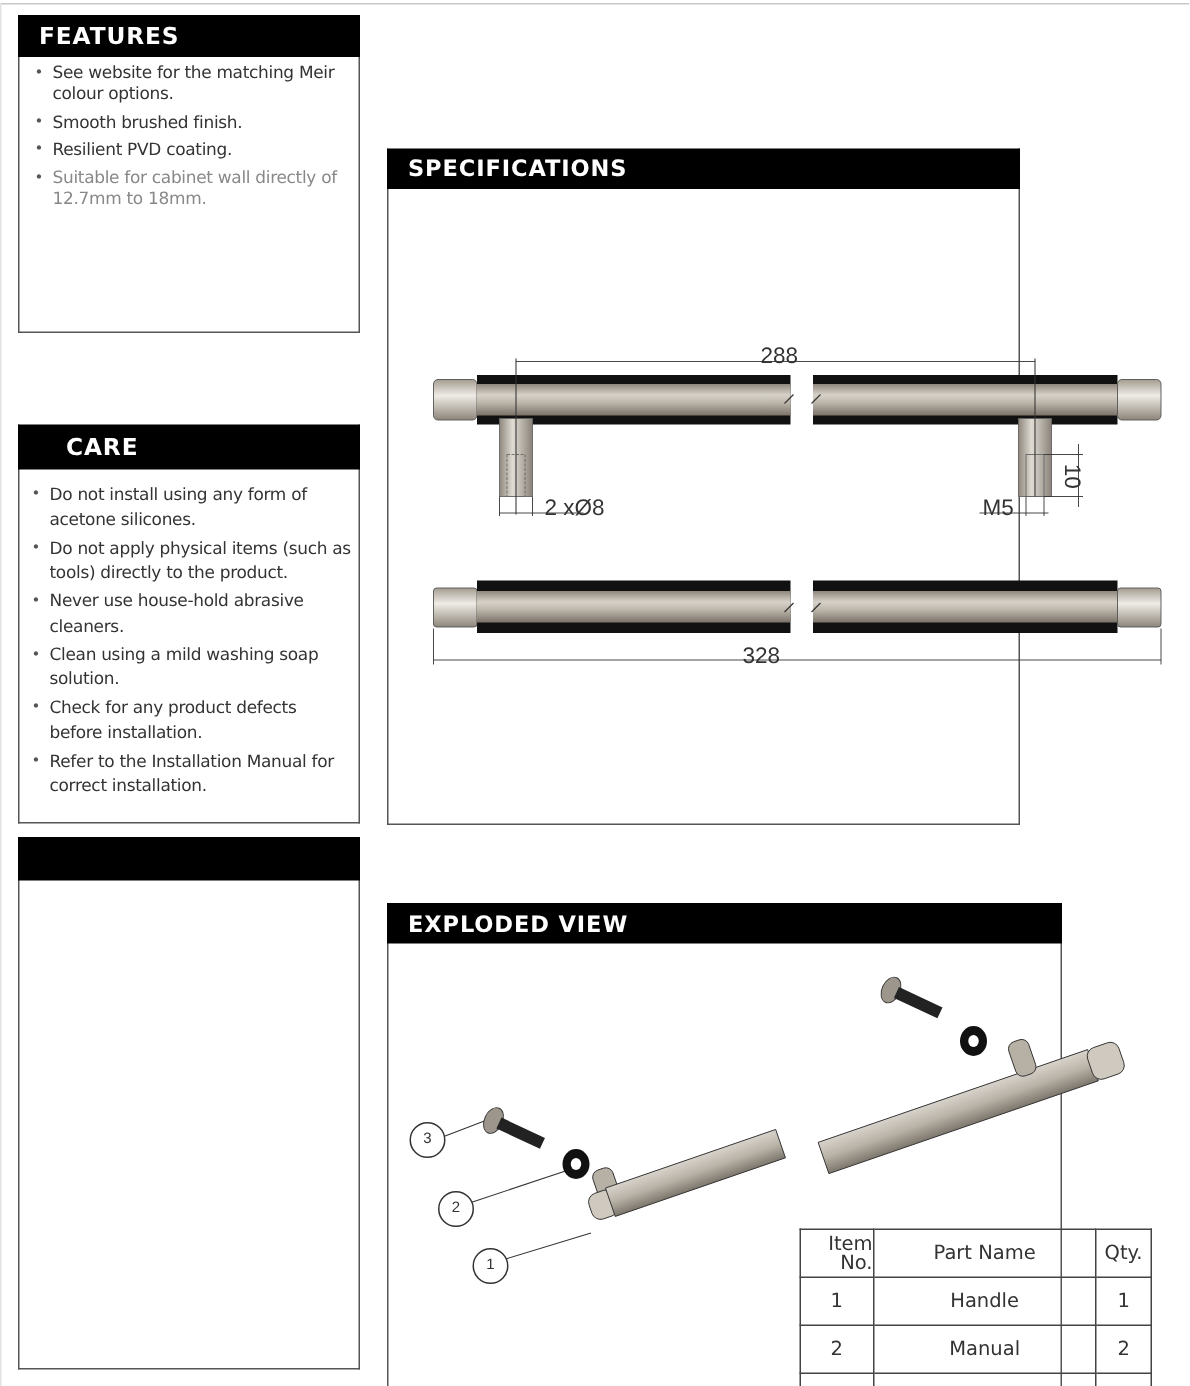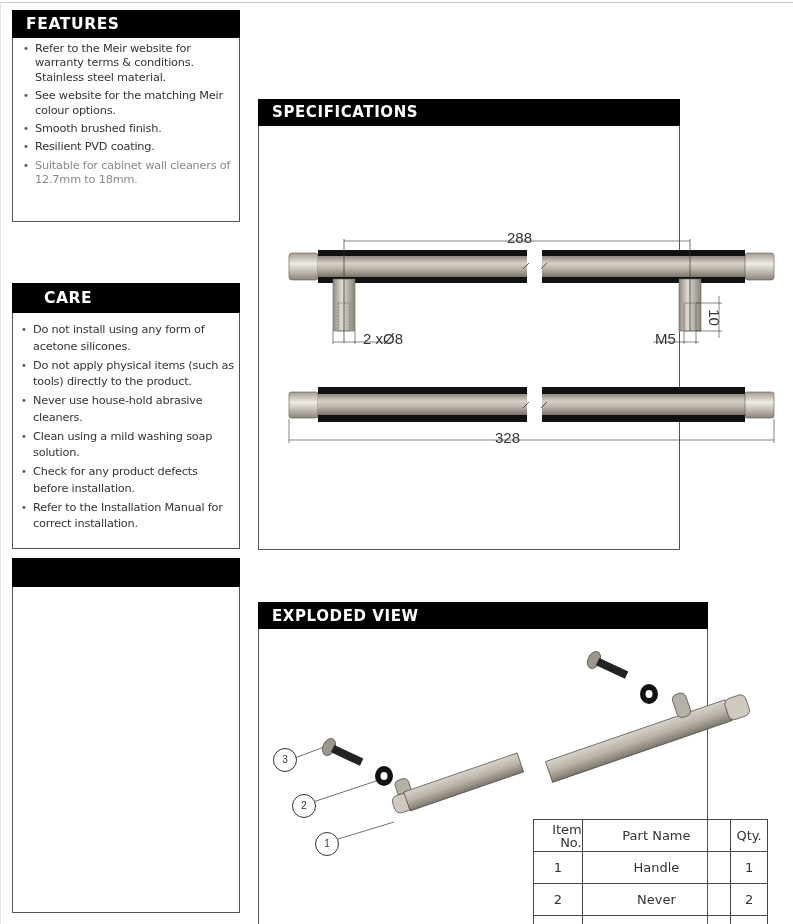--- a/index.html
+++ b/index.html
@@ -32,25 +32,24 @@
 </style>
 </head>
 <body>
 
 <div class="topline"></div>
 <div class="leftline"></div>
 
 <div class="panel" style="left:12px; top:10px; width:228px; height:212px;">
   <div class="panel-head" style="height:28px; line-height:29px;">FEATURES</div>
   <ul class="bullets" id="features-list" style="top:32px;">
-    <li>Refer to the Meir website for warranty terms &amp; conditions. Stainless steel material.</li>
     <li>See website for the matching Meir colour options.</li>
     <li>Smooth brushed finish.</li>
     <li>Resilient PVD coating.</li>
-    <li class="muted">Suitable for cabinet wall cleaners of 12.7mm to 18mm.</li>
+    <li class="muted">Suitable for cabinet wall directly of 12.7mm to 18mm.</li>
   </ul>
 </div>
 
 <div class="panel" style="left:12px; top:283px; width:228px; height:266px;">
   <div class="panel-head" style="height:30px; line-height:30px;padding-left:32px;">CARE</div>
   <ul class="bullets" id="care-list" style="top:39px; left:8px;">
     <li>Do not install using any form of acetone silicones.</li>
     <li>Do not apply physical items (such as tools) directly to the product.</li>
     <li>Never use house-hold abrasive cleaners.</li>
     <li>Clean using a mild washing soap solution.</li>
@@ -204,21 +203,21 @@
       <th style="width:149px;">Part Name</th>
       <th style="width:36px;">Qty.</th>
     </tr>
     <tr style="height:32px;">
       <td>1</td>
       <td>Handle</td>
       <td>1</td>
     </tr>
     <tr style="height:32px;">
       <td>2</td>
-      <td>Never</td>
+      <td>Manual</td>
       <td>2</td>
     </tr>
     <tr style="height:32px;">
       <td>3</td>
       <td>Screw</td>
       <td>2</td>
     </tr>
   </tbody>
     </table>
 </div>

